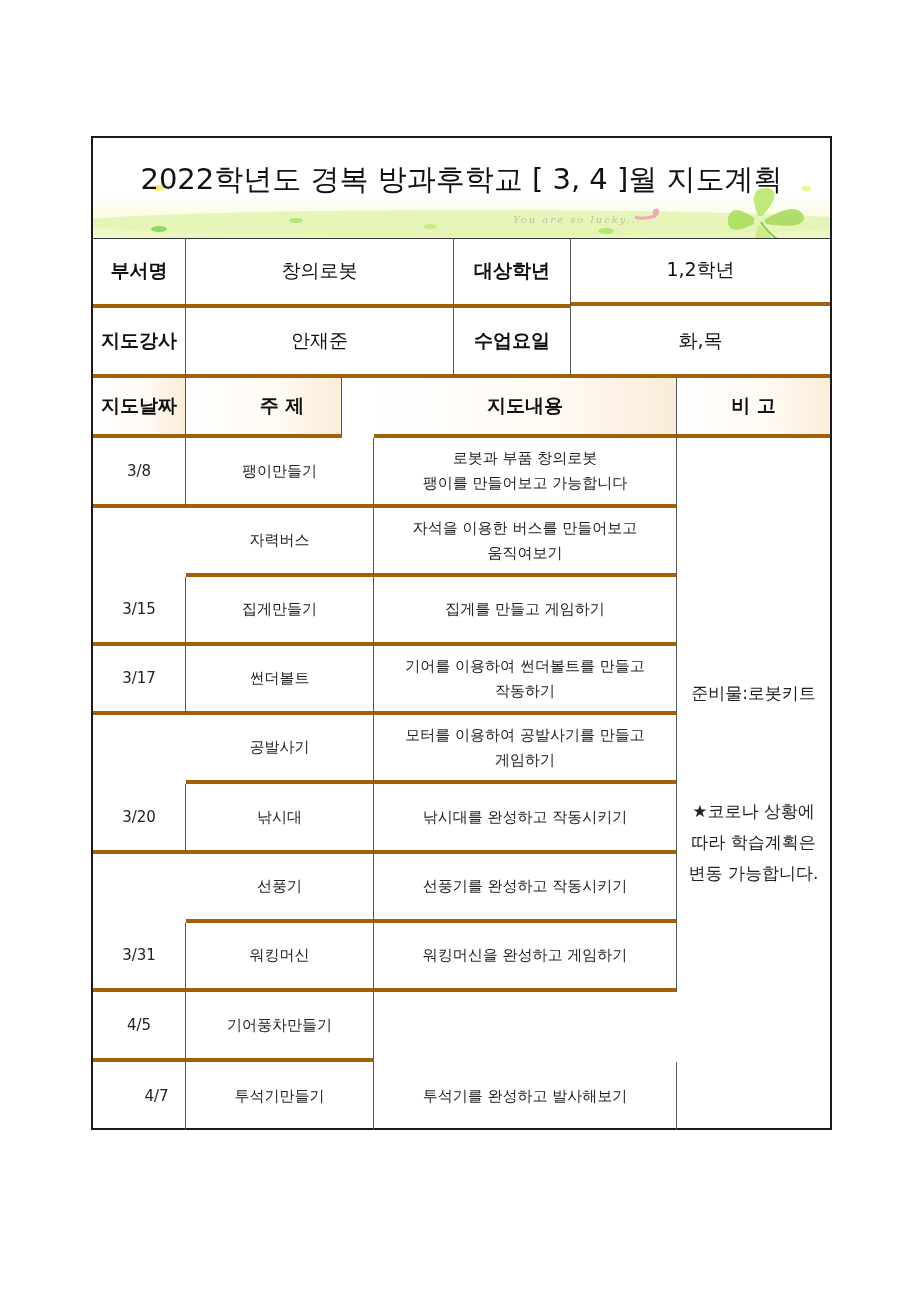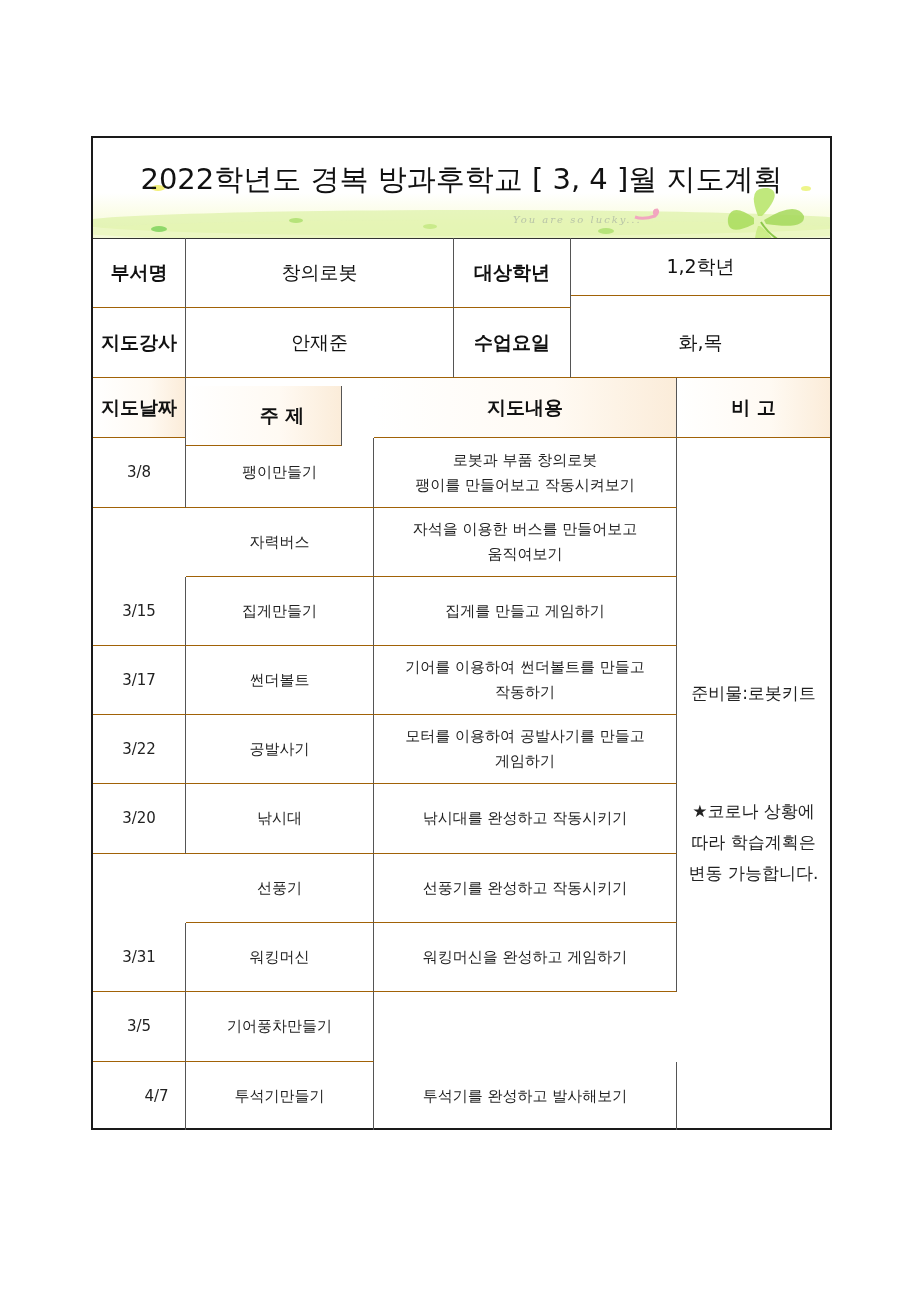--- a/index.html
+++ b/index.html
@@ -9,21 +9,21 @@
     background: linear-gradient(180deg, #ffffff 0%, #ffffff 55%, #fbfde8 75%, #f3f9d6 100%); border-bottom: 1px solid #333; }
   .banner-title { position: absolute; left: 0; right: 0; top: 22px; text-align: center; font-family: "DejaVu Sans", sans-serif; font-size: 29px; letter-spacing: 0px; color: #111; white-space: nowrap; }
   .swoosh { position: absolute; left: -20px; width: 800px; border-radius: 50%; }
   .sw1 { top: 72px; height: 26px; background: rgba(214,238,150,0.55); }
   .sw2 { top: 82px; height: 22px; background: rgba(230,245,180,0.6); }
   .dot { position: absolute; border-radius: 50%; }
   .clover { position: absolute; right: 14px; top: 40px; width: 110px; height: 64px; }
   .lucky { position: absolute; left: 420px; top: 76px; font-family: "DejaVu Serif", serif; font-style: italic; font-size: 10px; color: #b8c4a8; letter-spacing: 2px; }
 
   .grid { position: absolute; left: 0; width: 737px; }
-  .cell { position: absolute; box-sizing: border-box; display: flex; align-items: center; justify-content: center; text-align: center; border-right: 1px solid #555; border-bottom: 1px solid #a16207; }
+  .cell { position: absolute; box-sizing: border-box; display: flex; align-items: center; justify-content: center; text-align: center; border-right: 1px solid #555; border-bottom: 4px solid #a16207; }
   .cell.last { border-right: none; }
   .info-label { font-size: 19px; font-weight: bold; }
   .info-value { font-size: 19px; font-weight: normal; }
   .hdr { font-size: 19px; font-weight: bold; background: linear-gradient(90deg, #ffffff 0%, #fffaf3 60%, #fbecd9 100%); }
   .data { font-size: 15px; line-height: 25px; color: #222; }
   .remark { position: absolute; box-sizing: border-box; font-size: 17px; line-height: 31px; color: #222; text-align: center; }
 </style>
 </head>
 <body>
 
@@ -50,42 +50,42 @@
     <svg style="position:absolute;left:540px;top:70px;" width="30" height="14" viewBox="0 0 30 14">
       <path d="M2 9 Q10 12 22 8 Q26 4 24 2 Q20 2 22 7" stroke="#f2a6c0" stroke-width="3" fill="none"></path>
     </svg>
     <div class="banner-title">2022학년도 경복 방과후학교 [ 3, 4 ]월 지도계획</div>
   </div>
 
   <div class="grid" style="top:100px;height:139px;">
     <div class="cell info-label" style="left:0;top:0;width:93px;height:70px;">부서명</div>
     <div class="cell info-value" style="left:93px;top:0;width:268px;height:70px;">창의로봇</div>
     <div class="cell info-label" style="left:361px;top:0;width:117px;height:70px;">대상학년</div>
-    <div class="cell info-value last" style="left:478px;top:0;width:259px;height:58px;">1,2학년</div>
+    <div class="cell info-value last" style="left:478px;top:0;width:259px;height:68px;">1,2학년</div>
 
     <div class="cell info-label" style="left:0;top:70px;width:93px;height:70px;">지도강사</div>
     <div class="cell info-value" style="left:93px;top:70px;width:268px;height:70px;">안재준</div>
     <div class="cell info-label" style="left:361px;top:70px;width:117px;height:70px;">수업요일</div>
     <div class="cell info-value last" style="left:478px;top:70px;width:259px;height:70px;">화,목</div>
   </div>
 
   <div class="grid" style="top:240px;height:60px;">
     <div class="cell hdr" style="left:0;top:0;width:93px;height:60px;">지도날짜</div>
-    <div class="cell hdr" style="left:93px;top:8px;width:156px;height:60px;padding-left:37px;">주 제</div>
+    <div class="cell hdr" style="left:93px;top:0;width:156px;height:60px;padding-left:37px;">주 제</div>
     <div class="cell hdr" style="left:281px;top:0;width:303px;height:60px;">지도내용</div>
     <div class="cell hdr last" style="left:584px;top:0;width:153px;height:60px;">비 고</div>
   </div>
 
   <div class="grid" style="top:300px;height:692px;">
 
     <div class="cell data" style="left:0;top:0;width:93px;height:70px;">3/8</div>
     <div class="cell data" style="left:93px;top:0;width:188px;height:70px;">팽이만들기</div>
     <div class="cell data" style="left:281px;top:0;width:303px;height:70px;flex-direction:column;">
       <span>로봇과 부품 창의로봇</span>
-      <span>팽이를 만들어보고 작동시켜보기</span>
+      <span>팽이를 만들어보고 가능합니다</span>
     </div>
 
     <div class="cell data" style="left:93px;top:70px;width:188px;height:69px;">자력버스</div>
     <div class="cell data" style="left:281px;top:70px;width:303px;height:69px;flex-direction:column;">
       <span>자석을 이용한 버스를 만들어보고</span>
       <span>움직여보기</span>
     </div>
 
     <div class="cell data" style="left:0;top:139px;width:93px;height:69px;">3/15</div>
     <div class="cell data" style="left:93px;top:139px;width:188px;height:69px;">집게만들기</div>
@@ -93,21 +93,20 @@
       <span>집게를 만들고 게임하기</span>
     </div>
 
     <div class="cell data" style="left:0;top:208px;width:93px;height:69px;">3/17</div>
     <div class="cell data" style="left:93px;top:208px;width:188px;height:69px;">썬더볼트</div>
     <div class="cell data" style="left:281px;top:208px;width:303px;height:69px;flex-direction:column;">
       <span>기어를 이용하여 썬더볼트를 만들고</span>
       <span>작동하기</span>
     </div>
 
-    <div class="cell data" style="left:0;top:277px;width:93px;height:69px;">3/22</div>
     <div class="cell data" style="left:93px;top:277px;width:188px;height:69px;">공발사기</div>
     <div class="cell data" style="left:281px;top:277px;width:303px;height:69px;flex-direction:column;">
       <span>모터를 이용하여 공발사기를 만들고</span>
       <span>게임하기</span>
     </div>
 
     <div class="cell data" style="left:0;top:346px;width:93px;height:70px;">3/20</div>
     <div class="cell data" style="left:93px;top:346px;width:188px;height:70px;">낚시대</div>
     <div class="cell data" style="left:281px;top:346px;width:303px;height:70px;">
       <span>낚시대를 완성하고 작동시키기</span>
@@ -117,21 +116,21 @@
     <div class="cell data" style="left:281px;top:416px;width:303px;height:69px;">
       <span>선풍기를 완성하고 작동시키기</span>
     </div>
 
     <div class="cell data" style="left:0;top:485px;width:93px;height:69px;">3/31</div>
     <div class="cell data" style="left:93px;top:485px;width:188px;height:69px;">워킹머신</div>
     <div class="cell data" style="left:281px;top:485px;width:303px;height:69px;">
       <span>워킹머신을 완성하고 게임하기</span>
     </div>
 
-    <div class="cell data" style="left:0;top:554px;width:93px;height:70px;">3/5</div>
+    <div class="cell data" style="left:0;top:554px;width:93px;height:70px;">4/5</div>
     <div class="cell data" style="left:93px;top:554px;width:188px;height:70px;">기어풍차만들기</div>
 
     <div class="cell data" style="left:0;top:624px;width:93px;height:68px;border-bottom:none;padding-left:35px;">4/7</div>
     <div class="cell data" style="left:93px;top:624px;width:188px;height:68px;border-bottom:none;">투석기만들기</div>
     <div class="cell data" style="left:281px;top:624px;width:303px;height:68px;border-bottom:none;">
       <span>투석기를 완성하고 발사해보기</span>
     </div>
 
     <div class="remark" style="left:584px;top:0;width:153px;height:692px;">
       <div style="position:absolute;left:0;right:0;top:240px;">준비물:로봇키트</div>

